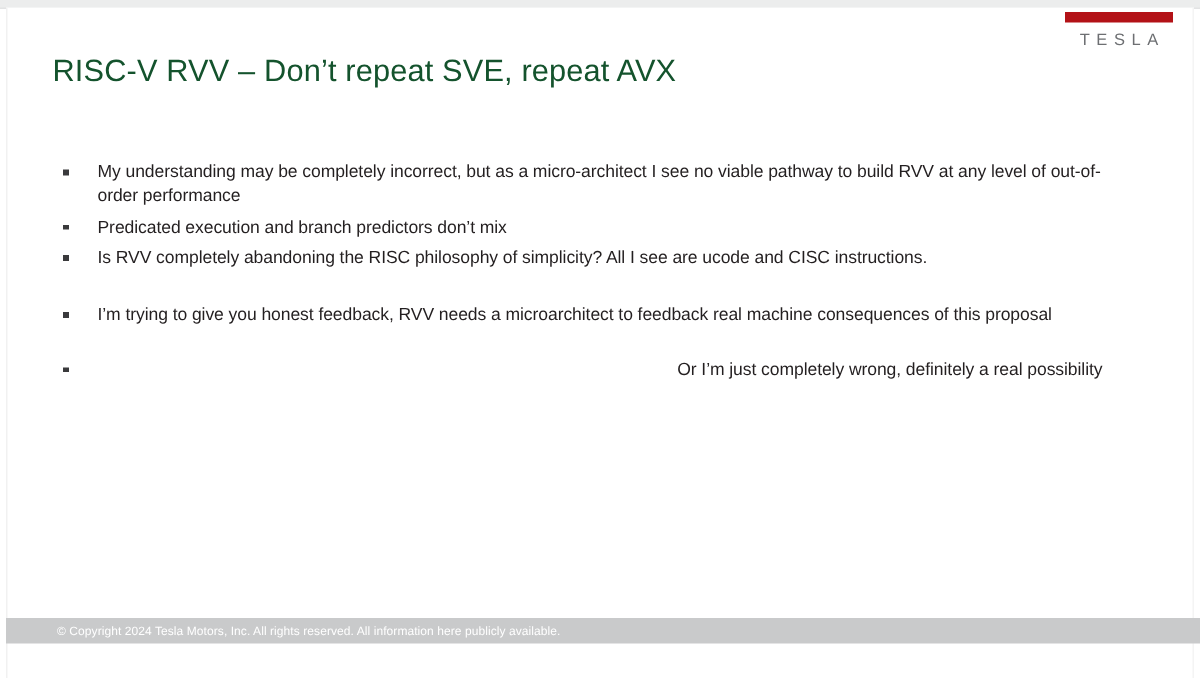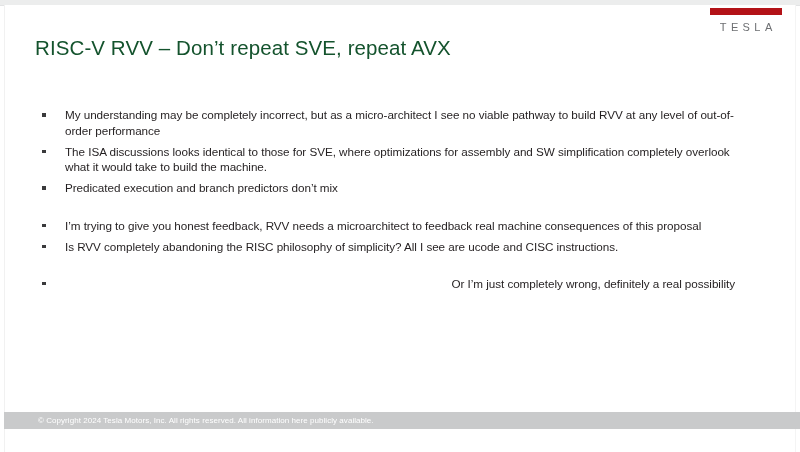--- a/index.html
+++ b/index.html
@@ -161,40 +161,36 @@
 
     <div class="title">RISC-V RVV – Don’t repeat SVE, repeat AVX</div>
 
     <div class="body">
 
       <div class="bullet">
         <span class="marker"></span>
         <span>My understanding may be completely incorrect, but as a micro-architect I see no viable pathway to build RVV at any level of out-of-order performance</span>
       </div>
 
+
+
       <div class="bullet">
         <span class="marker"></span>
-        <span>The ISA discussions looks identical to those for SVE, where optimizations for assembly and SW simplification completely overlook what it would take to build the machine.</span>
+        <span>Predicated execution and branch predictors don’t mix</span>
       </div>
 
 
       <div class="bullet">
         <span class="marker"></span>
-        <span>Predicated execution and branch predictors don’t mix</span>
-      </div>
-
+        <span>Is RVV completely abandoning the RISC philosophy of simplicity? All I see are ucode and CISC instructions.</span>
+      </div>
 
       <div class="bullet gap-before">
         <span class="marker"></span>
         <span>I’m trying to give you honest feedback, RVV needs a microarchitect to feedback real machine consequences of this proposal</span>
-      </div>
-
-      <div class="bullet">
-        <span class="marker"></span>
-        <span>Is RVV completely abandoning the RISC philosophy of simplicity? All I see are ucode and CISC instructions.</span>
       </div>
 
       <div class="bullet gap-before-lg">
         <span class="marker"></span>
         <span>Or I’m just completely wrong, definitely a real possibility</span>
       </div>
 
     </div>
 
   </div>

